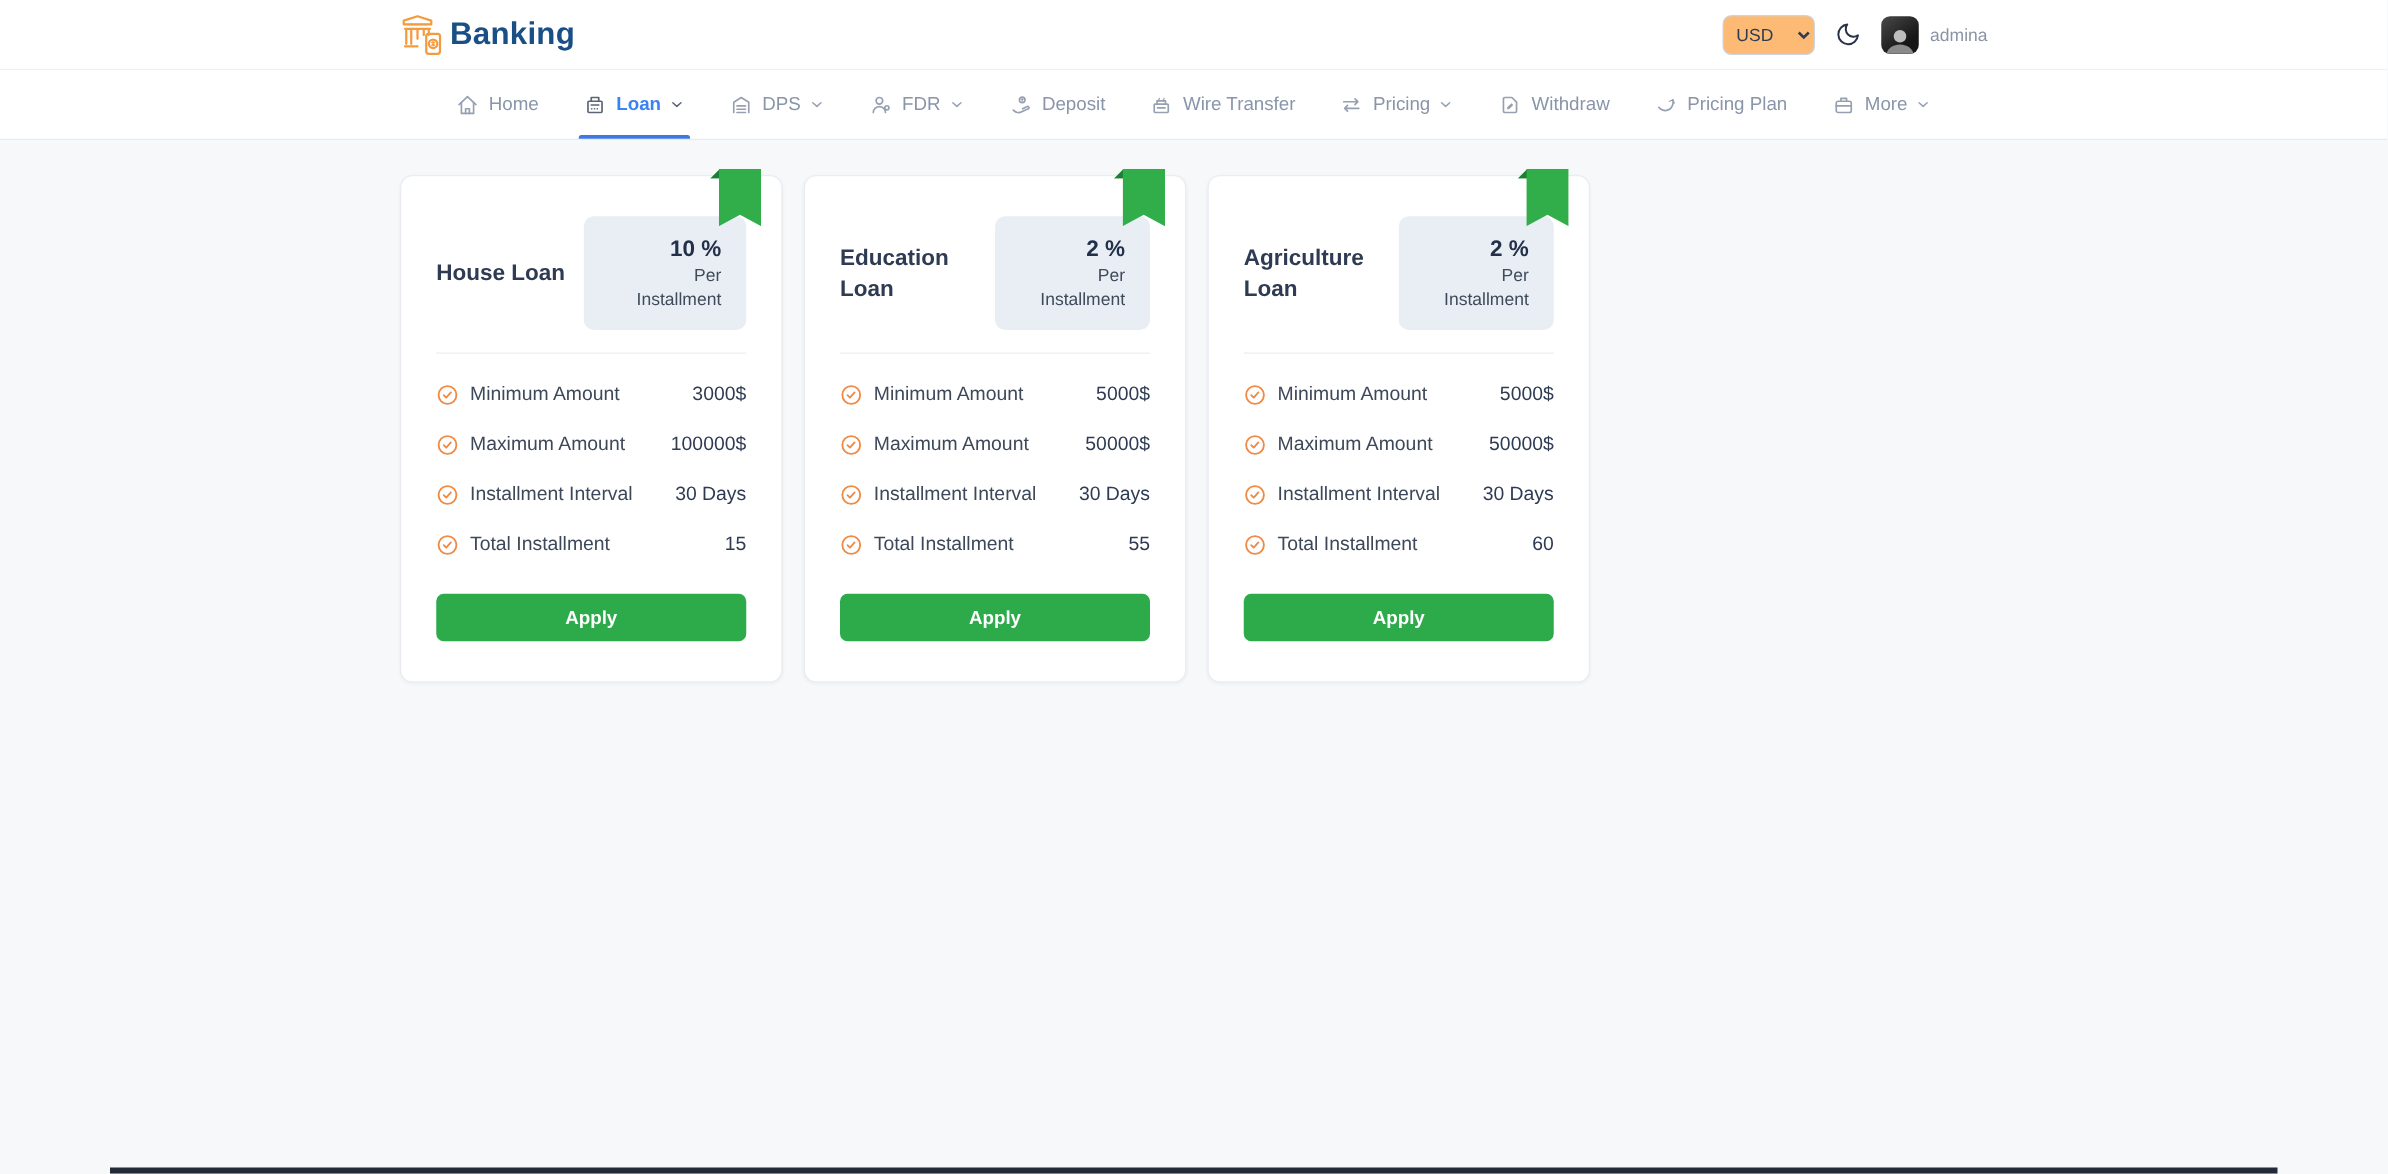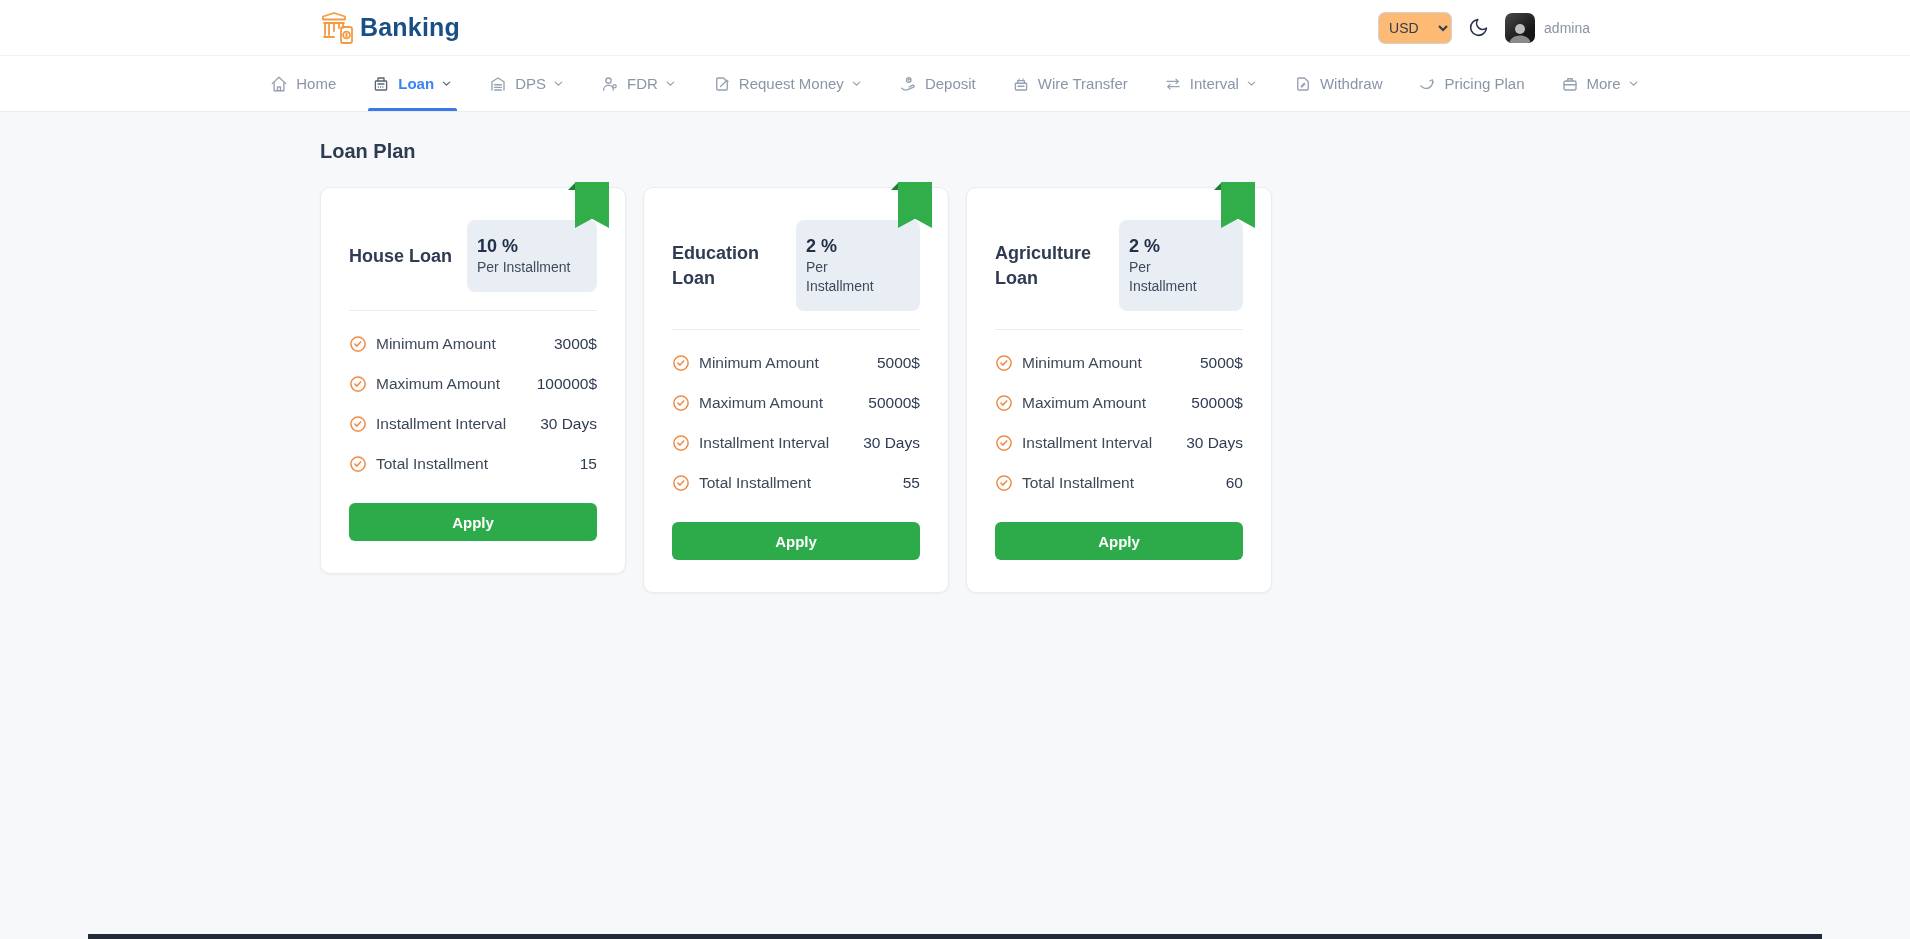--- a/index.html
+++ b/index.html
@@ -68,22 +68,22 @@
     clip-path:polygon(0 0,100% 0,100% 100%,50% 80%,0 100%);
   }
   .ribbon-fold {
     position:absolute; top:-6px; right:49px; width:8px; height:8px;
     background:#1a8033;
     clip-path:polygon(100% 0,100% 100%,0 100%);
   }
   .plan-head { display:flex; justify-content:space-between; align-items:center; gap:10px; }
   .plan-title { font-size:18px; font-weight:600; color:#2e3b52; line-height:1.35; }
   .rate-badge {
-    background:#e9eef5; border-radius:8px; padding:15px 10px;
-    text-align:left; flex-shrink:0; width:130px;
+    background:#e9eef5; border-radius:8px; padding:15px 20px;
+    text-align:right; flex-shrink:0; width:130px;
   }
   .rate-value { font-size:18px; font-weight:700; color:#22304a; line-height:1.3; }
   .rate-label { font-size:14px; color:#3f4a5a; line-height:1.35; }
   .plan-card.compact .rate-badge { width:124px; }
   .plan-card.compact .plan-title { max-width:114px; }
   .plan-card.compact .rate-label { display:inline-block; max-width:82px; }
   .plan-divider { border:none; border-top:1px solid #e9edf2; margin-top:18px; }
   .feature-list { padding-top:24px; }
   .feature-row {
     display:flex; justify-content:space-between; align-items:center; margin-bottom:22px;
@@ -199,34 +199,20 @@
           </svg>
       </span>
       <span>FDR</span>
       <span class="caret">
         <svg width="13" height="13" viewBox="0 0 24 24" fill="none" stroke="#95a0b1" stroke-width="2.2" stroke-linecap="round" stroke-linejoin="round">
             <path d="M6 9.5 12 15l6-5.5"></path>
           </svg>
       </span>
     </div>
 
-    <div class="nav-item">
-      <span style="display:flex;">
-        <svg class="ic" width="18" height="18" viewBox="0 0 24 24" fill="none" stroke-width="1.8" stroke-linecap="round" stroke-linejoin="round">
-            <path d="M14 4H6.5A1.5 1.5 0 0 0 5 5.5v13A1.5 1.5 0 0 0 6.5 20h11a1.5 1.5 0 0 0 1.5-1.5V9z"></path>
-            <path d="M10 15.5l8.5-8.5 1.5 1.5"></path>
-          </svg>
-      </span>
-      <span>Request Money</span>
-      <span class="caret">
-        <svg width="13" height="13" viewBox="0 0 24 24" fill="none" stroke="#95a0b1" stroke-width="2.2" stroke-linecap="round" stroke-linejoin="round">
-            <path d="M6 9.5 12 15l6-5.5"></path>
-          </svg>
-      </span>
-    </div>
 
     <div class="nav-item">
       <span style="display:flex;">
         <svg class="ic" width="18" height="18" viewBox="0 0 24 24" fill="none" stroke-width="1.8" stroke-linecap="round" stroke-linejoin="round">
             <circle cx="13" cy="6.5" r="3"></circle>
             <path d="M13 5v3M12 6h2" stroke-width="1.2"></path>
             <path d="M3.5 17.5c2.5 2.5 6 3.2 9 1.8l7-3.2c.9-.4 1.1-1.5.4-2.1-.6-.6-1.5-.6-2.2-.2l-4.2 2.2"></path>
           </svg>
       </span>
       <span>Deposit</span>
@@ -244,21 +230,21 @@
       <span>Wire Transfer</span>
     </div>
 
     <div class="nav-item">
       <span style="display:flex;">
         <svg class="ic" width="18" height="18" viewBox="0 0 24 24" fill="none" stroke-width="1.8" stroke-linecap="round" stroke-linejoin="round">
             <path d="M4 8.5h15M16 5.5l3 3-3 3"></path>
             <path d="M20 15.5H5M8 12.5l-3 3 3 3"></path>
           </svg>
       </span>
-      <span>Interval</span>
+      <span>Pricing</span>
       <span class="caret">
         <svg width="13" height="13" viewBox="0 0 24 24" fill="none" stroke="#95a0b1" stroke-width="2.2" stroke-linecap="round" stroke-linejoin="round">
             <path d="M6 9.5 12 15l6-5.5"></path>
           </svg>
       </span>
     </div>
 
     <div class="nav-item">
       <span style="display:flex;">
         <svg class="ic" width="18" height="18" viewBox="0 0 24 24" fill="none" stroke-width="1.8" stroke-linecap="round" stroke-linejoin="round">
@@ -292,21 +278,20 @@
         <svg width="13" height="13" viewBox="0 0 24 24" fill="none" stroke="#95a0b1" stroke-width="2.2" stroke-linecap="round" stroke-linejoin="round">
             <path d="M6 9.5 12 15l6-5.5"></path>
           </svg>
       </span>
     </div>
 
   </div>
 </nav>
 
 <main class="content">
-  <h1 class="page-title">Loan Plan</h1>
 
   <div class="cards-row">
 
     <section class="plan-card">
       <span class="ribbon-fold"></span>
       <span class="ribbon"></span>
       <div class="plan-head">
         <div class="plan-title">House Loan</div>
         <div class="rate-badge">
           <div class="rate-value">10 %</div>

